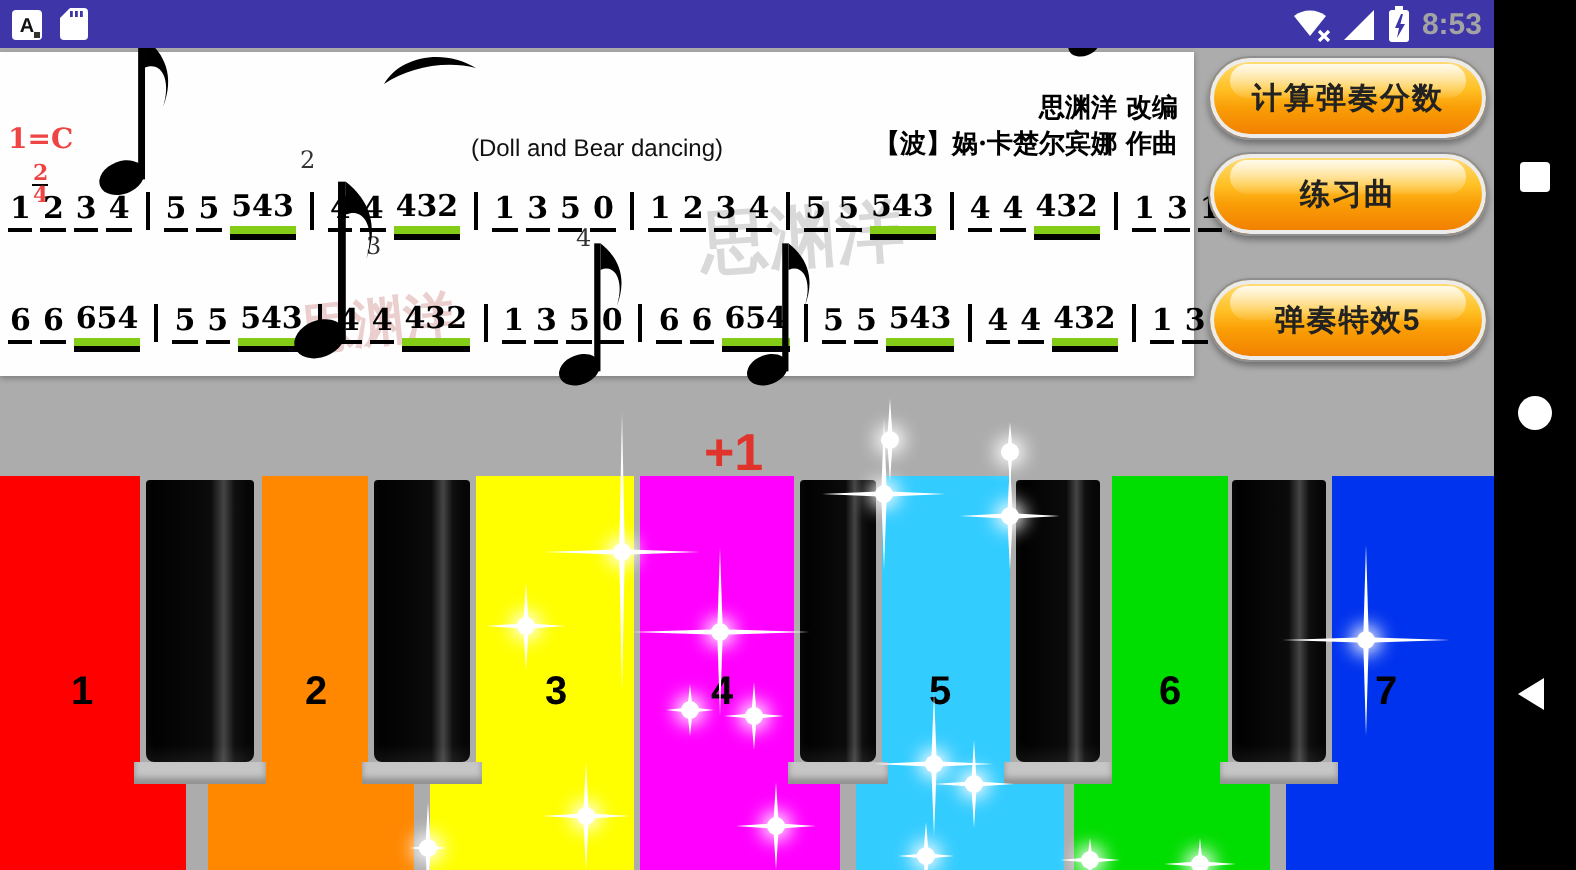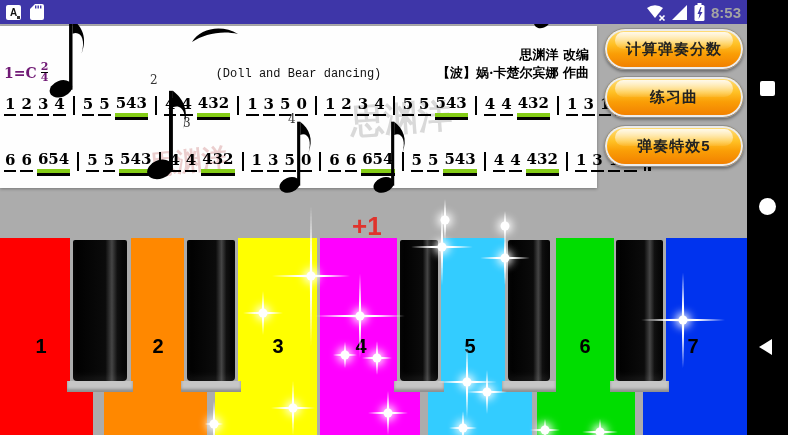--- a/index.html
+++ b/index.html
@@ -12,25 +12,25 @@
   .sb-left{display:flex;gap:9px;align-items:center;}
   .sb-right{display:flex;gap:5px;align-items:center;}
   .sb-time{color:#a3a3a3;font-size:15px;font-weight:bold;}
 
   
   .sheet{position:absolute;left:0;top:26px;width:597px;height:162px;background:#fefefe;z-index:2;
          box-shadow:0 1px 3px rgba(0,0,0,.3);}
   .sheet-title{position:absolute;left:0;right:0;top:10px;text-align:center;
                font-family:"DejaVu Serif",serif;font-weight:700;font-size:23px;letter-spacing:2px;color:#000;}
   .sheet-sub{position:absolute;left:0;right:0;top:41px;text-align:center;
-             font-family:Liberation Mono, monospace;font-size:12px;color:#111;}
+             font-family:Liberation Sans, sans-serif;font-size:12px;color:#111;}
   .composer{position:absolute;right:8px;top:20px;text-align:right;font-family:"DejaVu Serif",serif;
             font-size:13px;font-weight:700;color:#000;line-height:18px;}
   .keysig{position:absolute;left:4px;top:36px;display:flex;align-items:center;gap:4px;
-          font-family:"DejaVu Serif",serif;font-weight:700;font-size:14px;color:#701a75;}
+          font-family:"DejaVu Serif",serif;font-weight:700;font-size:14px;color:#ef4444;flex-direction:column;}
   .frac{display:inline-flex;flex-direction:column;align-items:center;font-size:11px;line-height:10px;}
   .frac .den{border-top:1px solid #000;}
   .jline{position:absolute;left:2px;display:flex;align-items:center;
          font-family:"DejaVu Serif",serif;font-weight:700;font-size:15px;color:#000;}
   #jline0{top:68px;} #jline1{top:124px;}
   .note{margin:0 2px;padding:0 1px 1px;}
   .u1{border-bottom:2px solid #000;}
   .u2{border-bottom:4px solid #84cc16;box-shadow:0 3px 0 #000;}
   .bar{width:2px;height:19px;background:#000;margin:0 5px;}
   .bar-end{width:7px;height:19px;border-left:2px solid #000;border-right:3px solid #000;
@@ -210,21 +210,21 @@
         <div class="anno" style="left: 183px; top: 90px;">3</div>
       </div>
   </div>
 
   <div class="gbtn" style="top:76px">
       <span>练习曲</span>
     </div>
   <div class="gbtn" style="top:28px">
       <span>计算弹奏分数</span>
     </div>
-  <div class="gbtn" style="top:125px">
+  <div class="gbtn" style="top:139px">
       <span>弹奏特效5</span>
     </div>
 
   <div class="bonus" style="color: rgb(224, 51, 44);">+1</div>
 
   <div class="keyboard" id="keyboard">
       <div class="key-upper" style="left: 0px; width: 70px; background: rgb(255, 0, 0);"></div>
       <div class="key-lower" style="left: 0px; width: 93px; background: rgb(255, 0, 0);"></div>
       <div class="key-num" style="left: 30px;">1</div>
       <div class="key-upper" style="left: 131px; width: 53px; background: rgb(255, 136, 0);"></div>

